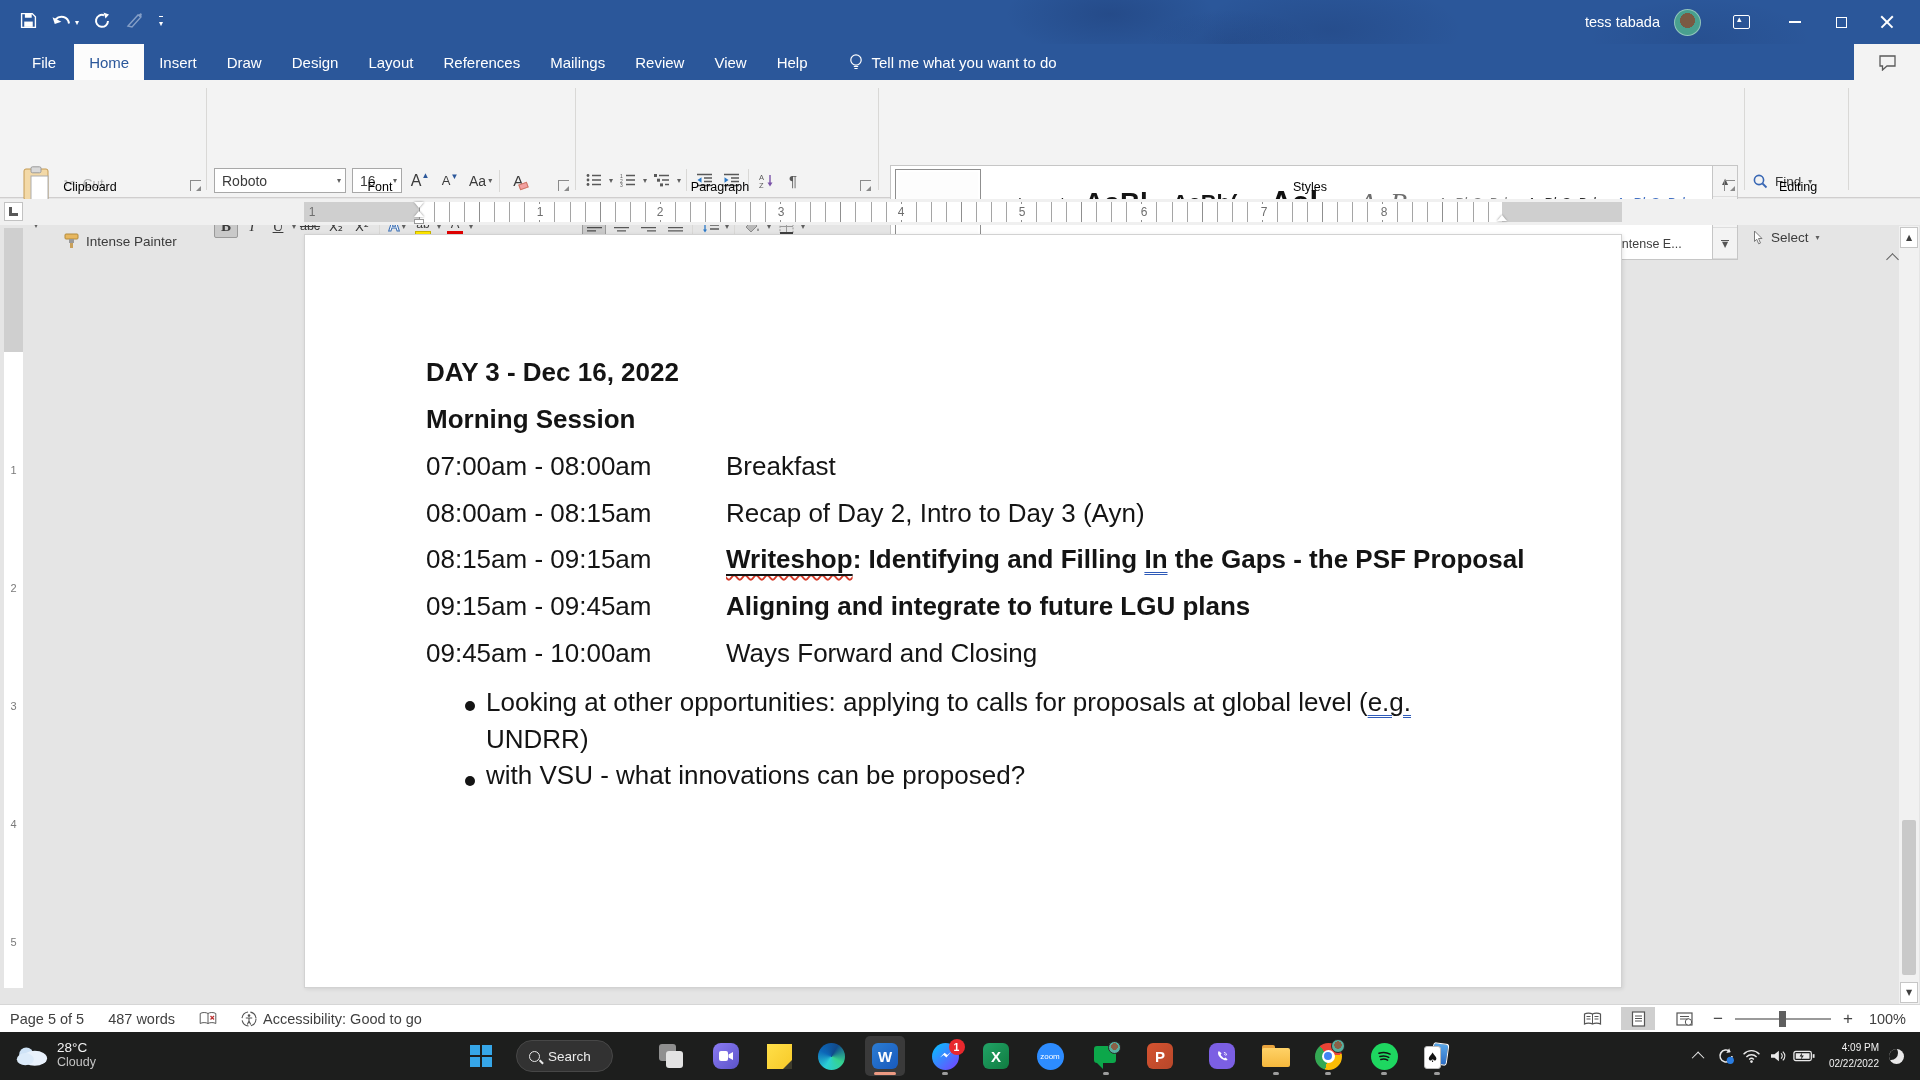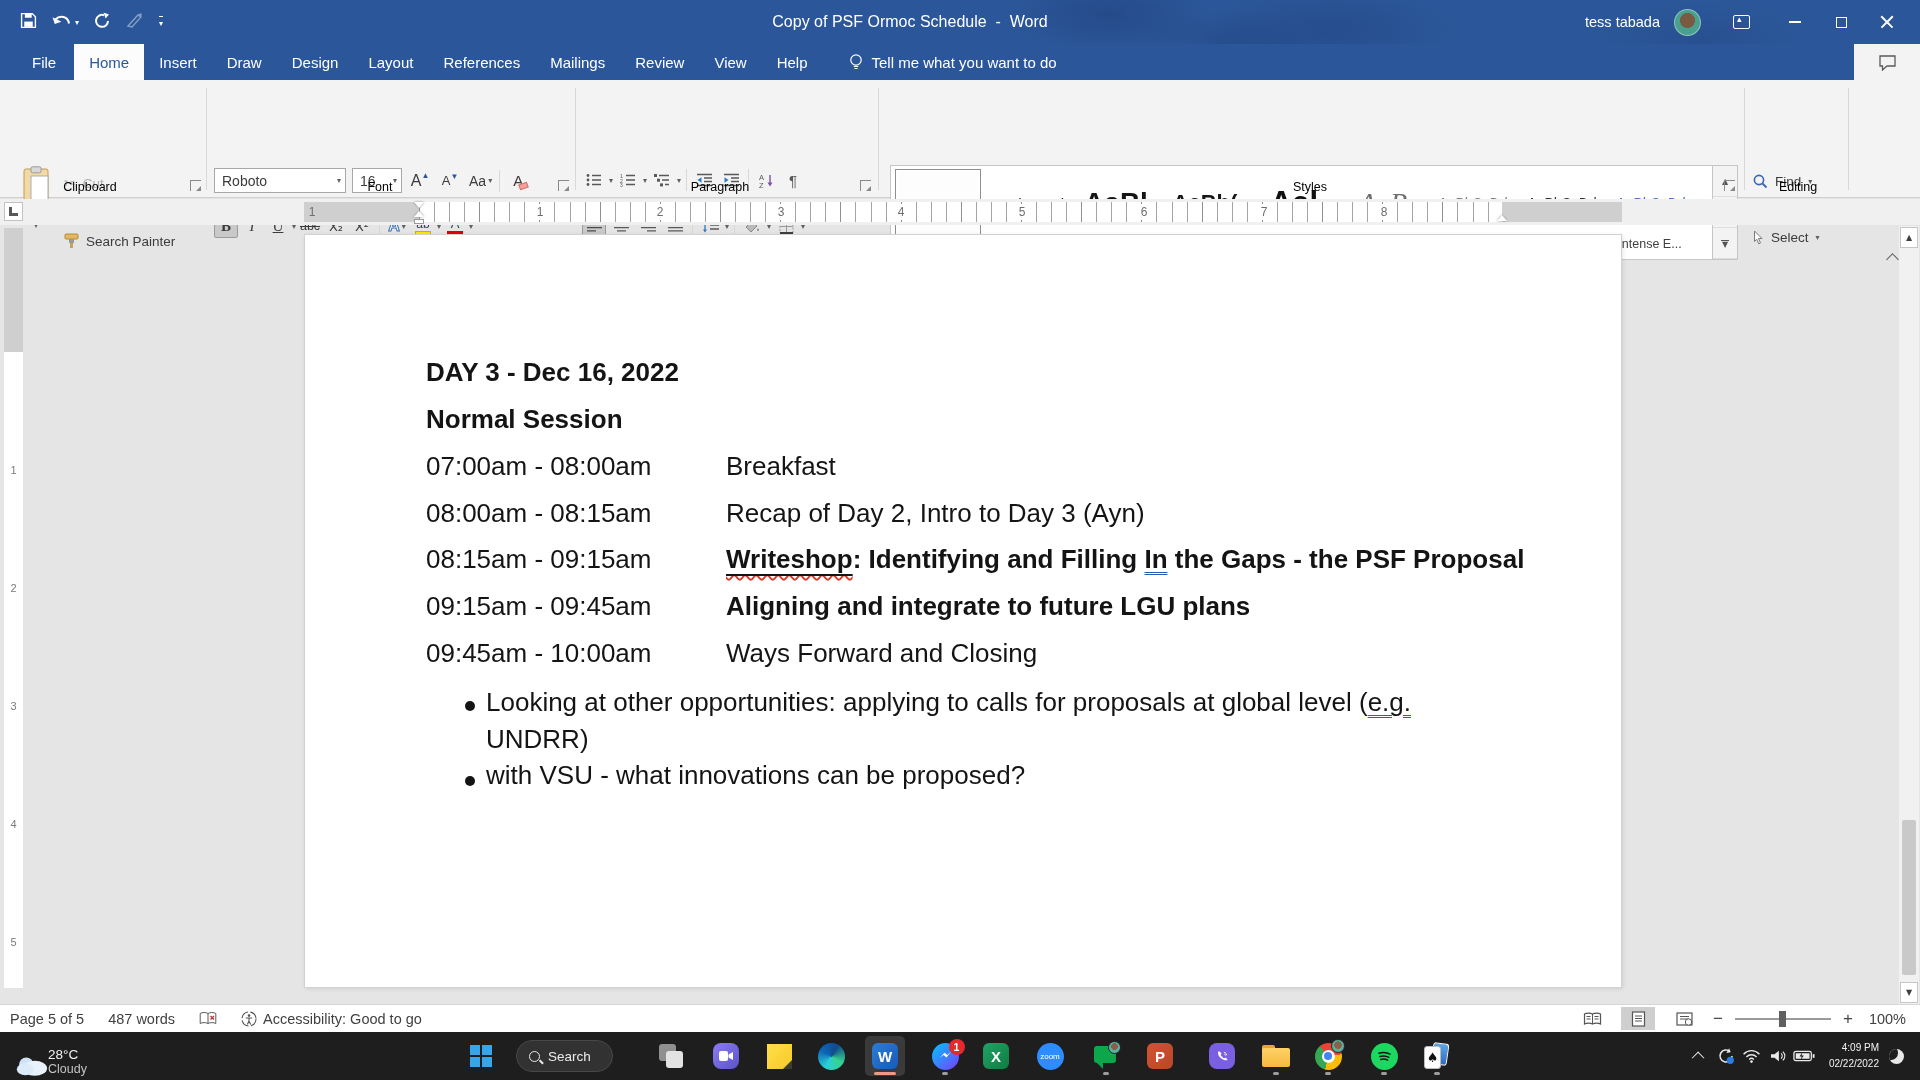--- a/index.html
+++ b/index.html
@@ -126,21 +126,21 @@
   .sleft{position:absolute;left:10px;top:0;height:27px;display:flex;align-items:center;gap:24px}
   .sright{position:absolute;right:14px;top:0;height:27px;display:flex;align-items:center;gap:12px}
   .viewbtn{display:flex;align-items:center;justify-content:center;width:34px;height:23px}
   .viewbtn.on{background:#cfcfcf}
   .ztrack{position:relative;width:96px;height:2px;background:#9a9a9a}
   .zthumb{position:absolute;left:44px;top:-7px;width:7px;height:16px;background:#5f5f5f}
   .zsign{font-size:17px;color:#444}
 
   
   .taskbar{position:absolute;left:0;top:1032px;width:1920px;height:48px;background:#1d1e1d;color:#fff}
-  .weather{position:absolute;left:14px;top:0;height:44px;display:flex;align-items:flex-end;}
+  .weather{position:absolute;left:14px;top:0;height:44px;display:flex;align-items:center;gap:9px}
   .wtxt .t1{font-size:13.5px;color:#f2f2f2}
   .wtxt .t2{font-size:12.5px;color:#c4c4c4}
   .appslot{position:absolute;top:4px;width:40px;height:40px;display:flex;align-items:center;justify-content:center;border-radius:5px}
   .rundot{position:absolute;bottom:1px;left:50%;transform:translateX(-50%);width:6px;height:3px;border-radius:2px;background:#9d9d9d}
   .winlogo{display:grid;grid-template-columns:10px 10px;grid-template-rows:10px 10px;gap:2px}
   .winlogo i{background:#36a6e8}
   .searchpill{position:absolute;left:516px;top:8px;width:97px;height:32px;border-radius:16px;background:#323232;border:1px solid #474747;display:flex;align-items:center;gap:8px;padding-left:12px;font-size:13.5px;color:#ececec}
   .mag{width:11px;height:11px;border:1.6px solid #e9e9e9;border-radius:50%;position:relative}
   .mag::after{content:"";position:absolute;left:9px;top:9px;width:5px;height:1.6px;background:#e9e9e9;transform:rotate(45deg)}
   .sq{border-radius:6px;display:flex;align-items:center;justify-content:center;font-weight:bold;color:#fff}
@@ -189,21 +189,20 @@
           </svg>
       </span>
       <span style="opacity:.55">
         <svg width="18" height="16" viewBox="0 0 18 16">
             <path d="M2 14 L12 3 l3 2 L6 15z" fill="none" stroke="#cdd9ec" stroke-width="1.4"></path>
             <path d="M12 3l3-2 1 2-2 2z" fill="#cdd9ec"></path>
           </svg>
       </span>
       <span class="chev" style="border-top:1.4px solid #fff;padding-top:2px">▾</span>
     </div>
-    <div class="wtitle">Copy of PSF Ormoc Schedule  -  Word</div>
     <div class="userarea">
       <span class="username">tess tabada</span>
       <span class="avatar"></span>
       <span class="ribopts"></span>
       <span class="wbtn">
           <span class="minbar"></span>
         </span>
       <span class="wbtn">
           <span class="restore"></span>
         </span>
@@ -261,21 +260,21 @@
         <span style="position:absolute;left:4px;top:3px;width:10px;height:12px;border:1.2px solid #b0b0b0;background:#fff"></span>
       </span>
       <span>Copy</span>
     </div>
     <div class="cliprow" style="top:150px">
       <svg width="15" height="16" viewBox="0 0 15 16">
           <rect x="1" y="1" width="13" height="5" rx="1" fill="#e7b75f" stroke="#b38b3c"></rect>
           <rect x="5" y="6" width="5" height="4" fill="#9a9a9a"></rect>
           <rect x="6" y="10" width="3" height="5" fill="#c9a05a"></rect>
         </svg>
-      <span>Search Painter</span>
+      <span>Intense Painter</span>
     </div>
     <div class="glab" style="left:30px;width:120px">Clipboard</div>
     <div class="launcher" style="left:190px"></div>
     <div class="vdiv" style="left:206px"></div>
 
     <div class="fontrow1">
       <span class="combo" style="width:132px">
         <span>Roboto</span>
           <span class="chev">▾</span>
       </span>
@@ -535,21 +534,21 @@
     <div class="vmargin"></div>
     <span class="vnum" style="top:236px">1</span>
     <span class="vnum" style="top:354px">2</span>
     <span class="vnum" style="top:472px">3</span>
     <span class="vnum" style="top:590px">4</span>
     <span class="vnum" style="top:708px">5</span>
   </div>
 
   <div class="page">
     <div class="dline dhead" style="top:122px">DAY 3 - Dec 16, 2022</div>
-    <div class="dline dhead" style="top:169px">Normal Session</div>
+    <div class="dline dhead" style="top:169px">Morning Session</div>
 
     <div class="dline" style="top:216px">
       <span class="dtime">07:00am - 08:00am</span>
       <span class="ddesc">Breakfast</span>
     </div>
     <div class="dline" style="top:263px">
       <span class="dtime">08:00am - 08:15am</span>
       <span class="ddesc">Recap of Day 2, Intro to Day 3 (Ayn)</span>
     </div>
     <div class="dline" style="top:309px">

